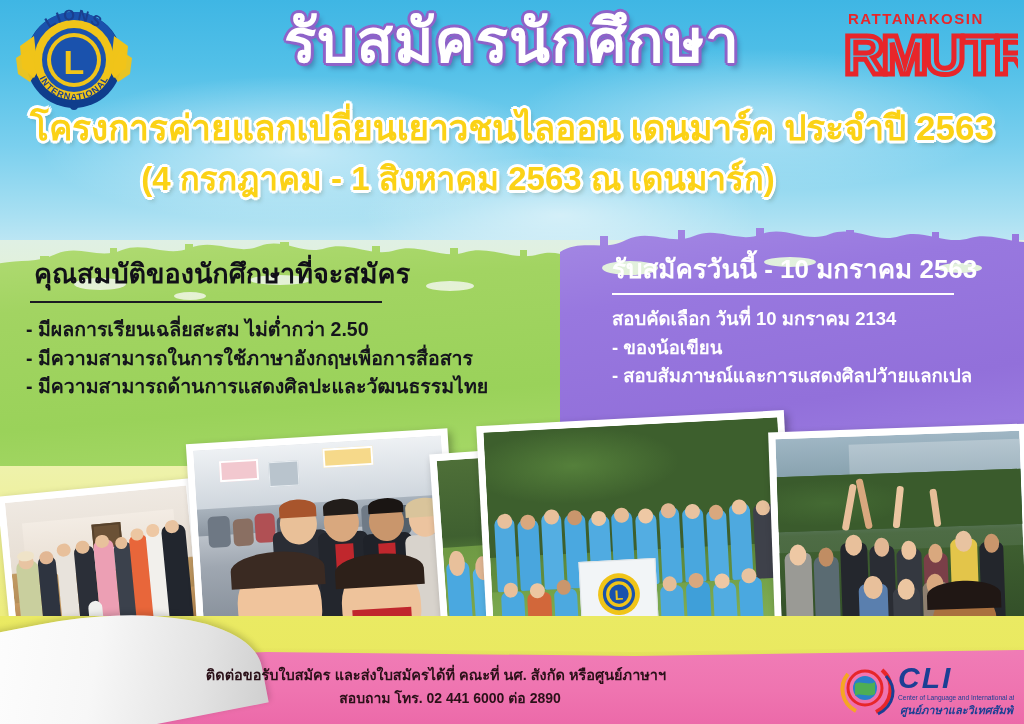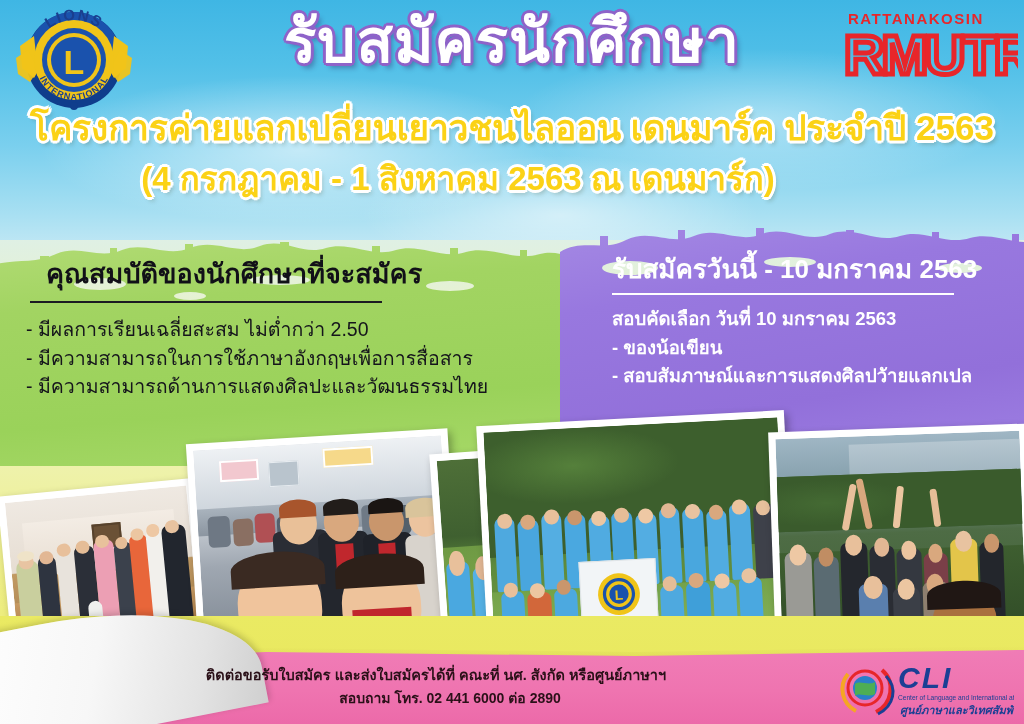--- a/index.html
+++ b/index.html
@@ -113,27 +113,27 @@
       -2px  2px 0 #ffffff,  2px  2px 0 #ffffff,
       -3px  0   0 #ffffff,  3px  0   0 #ffffff,
        0   -3px 0 #ffffff,  0    3px 0 #ffffff,
        3px  4px 4px rgba(60,60,20,.25);
   }
 
   
   .qual-block { position:absolute; left:26px; top:252px; width:520px; }
   .qual-heading {
     font-size:27px; font-weight:bold; color:#111018;
-    padding-bottom:4px; margin-left:20px;
+    padding-bottom:4px; margin-left:8px;
     display:inline-block;
   }
   .qual-rule { width:352px; height:2px; background:#1b1b22; margin:2px 0 12px 4px; }
   .qual-list { list-style:none; }
   .qual-list li {
-    font-size:19.5px; font-weight:normal; color:#15151c;
+    font-size:19.5px; font-weight:bold; color:#15151c;
     line-height:1.47; white-space:nowrap;
   }
 
   
   .sched-block { position:absolute; left:612px; top:248px; width:400px; }
   .sched-heading { font-size:26px; font-weight:bold; color:#ffffff; display:inline-block; }
   .sched-rule { width:342px; height:2px; background:#ffffff; margin:4px 0 10px 0; }
   .sched-line { font-size:18.5px; font-weight:bold; color:#ffffff; line-height:1.55; white-space:nowrap; }
 
   
@@ -275,21 +275,21 @@
     <ul class="qual-list">
       <li>- มีผลการเรียนเฉลี่ยสะสม ไม่ต่ำกว่า 2.50</li>
       <li>- มีความสามารถในการใช้ภาษาอังกฤษเพื่อการสื่อสาร</li>
       <li>- มีความสามารถด้านการแสดงศิลปะและวัฒนธรรมไทย</li>
     </ul>
   </div>
 
   <div class="sched-block">
     <div class="sched-heading">รับสมัครวันนี้ - 10 มกราคม 2563</div>
     <div class="sched-rule"></div>
-    <div class="sched-line">สอบคัดเลือก วันที่ 10 มกราคม 2563</div>
+    <div class="sched-line">สอบคัดเลือก วันที่ 10 มกราคม 2134</div>
     <div class="sched-line">- ของน้อเขียน</div>
     <div class="sched-line">- สอบสัมภาษณ์และการแสดงศิลปวัายแลกเปล</div>
   </div>
 
   <div class="photo" id="photo1">
     <div class="inner">
       <div class="scene sc-room"></div>
       <div style="position:absolute;left:8%;top:16%;width:84%;height:40%;background:linear-gradient(180deg,#f3ece4,#e8ded2);"></div>
       <div style="position:absolute;left:46%;top:22%;width:16%;height:18%;background:#6b5136;border:2px solid #57422c;"></div>
       <div style="position:absolute;left:0;top:74%;width:100%;height:26%;background:linear-gradient(180deg,#c79a62,#a87c48);"></div>

